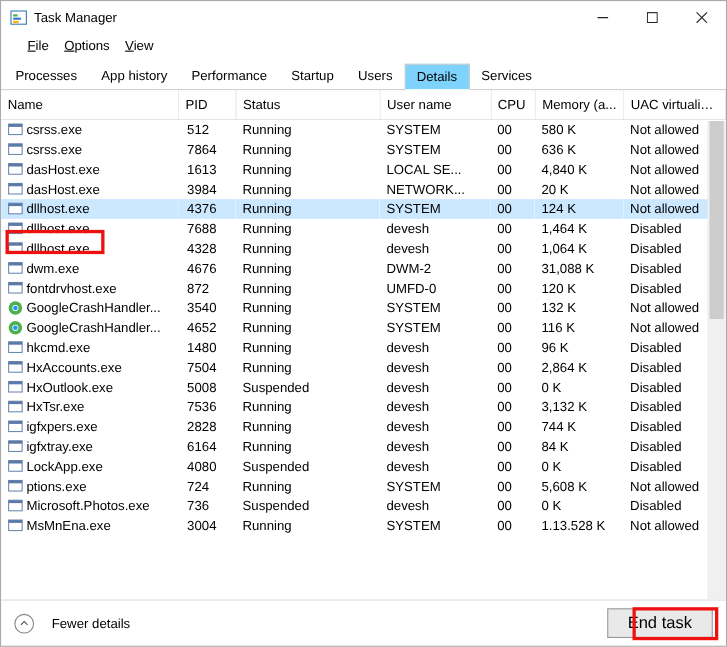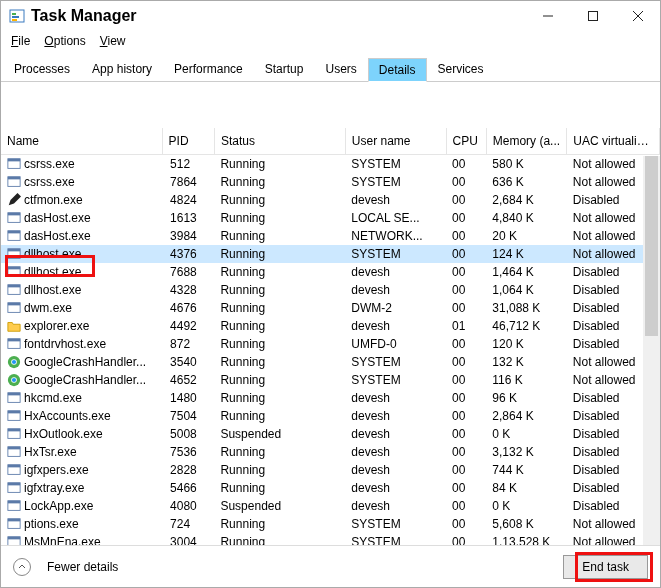--- a/index.html
+++ b/index.html
@@ -1,36 +1,36 @@
 <!DOCTYPE html>
 <html><head>
 <meta charset="utf-8">
 <style>
   * { box-sizing: border-box; margin: 0; padding: 0; font-family: "Segoe UI", Tahoma, sans-serif; }
   body { width: 661px; height: 588px; background: #fff; overflow: hidden; border: 1px solid #aaa; display: flex; flex-direction: column; }
 
   
   .titlebar { height: 30px; display: flex; align-items: center; padding-left: 8px; }
   .title-icon { width: 16px; height: 16px; margin-right: 6px; }
-  .title-text { font-size: 16px; flex: 1; font-weight: bold; }
+  .title-text { font-size: 12px; flex: 1; }
   .win-controls { display: flex; }
   .win-btn { width: 45px; height: 30px; display: flex; align-items: center; justify-content: center; font-size: 12px; color: #333; }
   .win-btn svg { stroke: #222; }
 
   
-  .menubar { height: 20px; display: flex; align-items: center; padding: 0 10px; font-size: 12px; gap: 14px; }
+  .menubar { height: 20px; display: flex; align-items: center; padding: 0 24px; font-size: 12px; gap: 14px; }
   .menu-item span.ul { text-decoration: underline; }
 
   
   .tabs { display: flex; align-items: flex-end; padding: 6px 2px 0 2px; border-bottom: 1px solid #ccc; font-size: 12px; }
   .tab { padding: 4px 10px; border: 1px solid transparent; margin-right: 0px; cursor: default; }
   .tab.active { background: #7dd3fc; border: 1px solid #ccc; border-bottom: 1px solid #fff; position: relative; top: 1px; }
 
   
-  .table-wrap { flex: 1; overflow: hidden; position: relative; margin-top: 46px; }
+  .table-wrap { flex: 1; overflow: hidden; position: relative; }
   table { width: 100%; border-collapse: collapse; font-size: 12px; table-layout: fixed; }
   th { text-align: left; font-weight: normal; padding: 6px 6px; border-bottom: 1px solid #e5e5e5; border-right: 1px solid #e5e5e5; background: #fff; position: sticky; top: 0; white-space: nowrap; overflow: hidden; text-overflow: ellipsis; }
   td { padding: 2px 6px; white-space: nowrap; overflow: hidden; text-overflow: ellipsis; }
   tr.selected td { background: #cce8ff; }
   .col-name { width: 160px; }
   .col-pid { width: 52px; text-align: left; }
   .col-status { width: 130px; }
   .col-user { width: 100px; }
   .col-cpu { width: 40px; }
   .col-mem { width: 80px; text-align: right; }
@@ -41,21 +41,21 @@
   .proc-icon { display: inline-block; width: 14px; height: 14px; vertical-align: -3px; margin-right: 3px; }
   .proc-icon svg { width: 14px; height: 14px; }
 
   .redbox-name { position: absolute; left: 4px; top: 127px; width: 90px; height: 22px; border: 3px solid #e11; pointer-events: none; }
   .redbox-btn  { position: absolute; right: 8px; bottom: 6px; width: 78px; height: 30px; border: 3px solid #e11; pointer-events: none; }
 
   
   .footer { height: 42px; border-top: 1px solid #ddd; display: flex; align-items: center; padding: 0 12px; font-size: 12px; justify-content: space-between; }
   .fewer { display: flex; align-items: center; gap: 16px; }
   .chev-circle { width: 18px; height: 18px; border: 1px solid #888; border-radius: 50%; display: flex; align-items: center; justify-content: center; }
-  .end-btn { padding: 4px 18px; border: 1px solid #999; background: #e9e9e9; font-size: 12px; }
+  .end-btn { padding: 4px 18px; border: 1px solid #999; background: #e9e9e9; font-size: 15px; }
 
   .scroll { position: absolute; right: 0; top: 28px; bottom: 0; width: 17px; background: #f0f0f0; }
   .scroll-thumb { position: absolute; left: 2px; right: 2px; top: 0; height: 180px; background: #cdcdcd; }
 </style>
 </head>
 <body>
 
 <div class="titlebar">
   <span class="title-icon">
     <svg viewBox="0 0 16 16">
@@ -104,21 +104,21 @@
 
 <div class="table-wrap">
   <table>
     <thead>
       <tr>
         <th class="col-name">Name</th>
         <th class="col-pid">PID</th>
         <th class="col-status">Status</th>
         <th class="col-user">User name</th>
         <th class="col-cpu">CPU</th>
-        <th class="col-mem" style="text-align:left;">Memory (a...</th>
+        <th class="col-mem" style="text-align:right;">Memory (a...</th>
         <th class="col-uac">UAC virtualizat...</th>
       </tr>
     </thead>
     <tbody id="tbody">
         <tr class="row">
           <td class="col-name"><span class="proc-icon"><svg viewBox="0 0 16 16">
                 <rect x="1" y="2" width="14" height="11" fill="#fff" stroke="#5b7aa8"></rect>
                 <rect x="1" y="2" width="14" height="3" fill="#5b7aa8"></rect>
               </svg></span><span>csrss.exe</span></td>
           <td class="col-pid pid">512</td>
@@ -135,31 +135,20 @@
               </svg></span><span>csrss.exe</span></td>
           <td class="col-pid pid">7864</td>
           <td class="col-status">Running</td>
           <td class="col-user">SYSTEM</td>
           <td class="col-cpu">00</td>
           <td class="col-mem num-r">636 K</td>
           <td class="col-uac">Not allowed</td>
         </tr>
         <tr class="row">
           <td class="col-name"><span class="proc-icon"><svg viewBox="0 0 16 16">
-                <path d="M2 14 L4 8 L12 0 L16 4 L8 12 Z" fill="#222"></path>
-              </svg></span><span>ctfmon.exe</span></td>
-          <td class="col-pid pid">4824</td>
-          <td class="col-status">Running</td>
-          <td class="col-user">devesh</td>
-          <td class="col-cpu">00</td>
-          <td class="col-mem num-r">2,684 K</td>
-          <td class="col-uac">Disabled</td>
-        </tr>
-        <tr class="row">
-          <td class="col-name"><span class="proc-icon"><svg viewBox="0 0 16 16">
                 <rect x="1" y="2" width="14" height="11" fill="#fff" stroke="#5b7aa8"></rect>
                 <rect x="1" y="2" width="14" height="3" fill="#5b7aa8"></rect>
               </svg></span><span>dasHost.exe</span></td>
           <td class="col-pid pid">1613</td>
           <td class="col-status">Running</td>
           <td class="col-user">LOCAL SE...</td>
           <td class="col-cpu">00</td>
           <td class="col-mem num-r">4,840 K</td>
           <td class="col-uac">Not allowed</td>
         </tr>
@@ -214,31 +203,20 @@
         <tr class="row">
           <td class="col-name"><span class="proc-icon"><svg viewBox="0 0 16 16">
                 <rect x="1" y="2" width="14" height="11" fill="#fff" stroke="#5b7aa8"></rect>
                 <rect x="1" y="2" width="14" height="3" fill="#5b7aa8"></rect>
               </svg></span><span>dwm.exe</span></td>
           <td class="col-pid pid">4676</td>
           <td class="col-status">Running</td>
           <td class="col-user">DWM-2</td>
           <td class="col-cpu">00</td>
           <td class="col-mem num-r">31,088 K</td>
-          <td class="col-uac">Disabled</td>
-        </tr>
-        <tr class="row">
-          <td class="col-name"><span class="proc-icon"><svg viewBox="0 0 16 16">
-                <path d="M1 4h5l1 2h8v8H1z" fill="#ffcc4d" stroke="#cc9a00"></path>
-              </svg></span><span>explorer.exe</span></td>
-          <td class="col-pid pid">4492</td>
-          <td class="col-status">Running</td>
-          <td class="col-user">devesh</td>
-          <td class="col-cpu">01</td>
-          <td class="col-mem num-r">46,712 K</td>
           <td class="col-uac">Disabled</td>
         </tr>
         <tr class="row">
           <td class="col-name"><span class="proc-icon"><svg viewBox="0 0 16 16">
                 <rect x="1" y="2" width="14" height="11" fill="#fff" stroke="#5b7aa8"></rect>
                 <rect x="1" y="2" width="14" height="3" fill="#5b7aa8"></rect>
               </svg></span><span>fontdrvhost.exe</span></td>
           <td class="col-pid pid">872</td>
           <td class="col-status">Running</td>
           <td class="col-user">UMFD-0</td>
@@ -330,21 +308,21 @@
           <td class="col-user">devesh</td>
           <td class="col-cpu">00</td>
           <td class="col-mem num-r">744 K</td>
           <td class="col-uac">Disabled</td>
         </tr>
         <tr class="row">
           <td class="col-name"><span class="proc-icon"><svg viewBox="0 0 16 16">
                 <rect x="1" y="2" width="14" height="11" fill="#fff" stroke="#5b7aa8"></rect>
                 <rect x="1" y="2" width="14" height="3" fill="#5b7aa8"></rect>
               </svg></span><span>igfxtray.exe</span></td>
-          <td class="col-pid pid">5466</td>
+          <td class="col-pid pid">6164</td>
           <td class="col-status">Running</td>
           <td class="col-user">devesh</td>
           <td class="col-cpu">00</td>
           <td class="col-mem num-r">84 K</td>
           <td class="col-uac">Disabled</td>
         </tr>
         <tr class="row">
           <td class="col-name"><span class="proc-icon"><svg viewBox="0 0 16 16">
                 <rect x="1" y="2" width="14" height="11" fill="#fff" stroke="#5b7aa8"></rect>
                 <rect x="1" y="2" width="14" height="3" fill="#5b7aa8"></rect>
@@ -360,20 +338,32 @@
           <td class="col-name"><span class="proc-icon"><svg viewBox="0 0 16 16">
                 <rect x="1" y="2" width="14" height="11" fill="#fff" stroke="#5b7aa8"></rect>
                 <rect x="1" y="2" width="14" height="3" fill="#5b7aa8"></rect>
               </svg></span><span>ptions.exe</span></td>
           <td class="col-pid pid">724</td>
           <td class="col-status">Running</td>
           <td class="col-user">SYSTEM</td>
           <td class="col-cpu">00</td>
           <td class="col-mem num-r">5,608 K</td>
           <td class="col-uac">Not allowed</td>
+        </tr>
+        <tr class="row">
+          <td class="col-name"><span class="proc-icon"><svg viewBox="0 0 16 16">
+                <rect x="1" y="2" width="14" height="11" fill="#fff" stroke="#5b7aa8"></rect>
+                <rect x="1" y="2" width="14" height="3" fill="#5b7aa8"></rect>
+              </svg></span><span>Microsoft.Photos.exe</span></td>
+          <td class="col-pid pid">736</td>
+          <td class="col-status">Suspended</td>
+          <td class="col-user">devesh</td>
+          <td class="col-cpu">00</td>
+          <td class="col-mem num-r">0 K</td>
+          <td class="col-uac">Disabled</td>
         </tr>
         <tr class="row">
           <td class="col-name"><span class="proc-icon"><svg viewBox="0 0 16 16">
                 <rect x="1" y="2" width="14" height="11" fill="#fff" stroke="#5b7aa8"></rect>
                 <rect x="1" y="2" width="14" height="3" fill="#5b7aa8"></rect>
               </svg></span><span>MsMnEna.exe</span></td>
           <td class="col-pid pid">3004</td>
           <td class="col-status">Running</td>
           <td class="col-user">SYSTEM</td>
           <td class="col-cpu">00</td>

